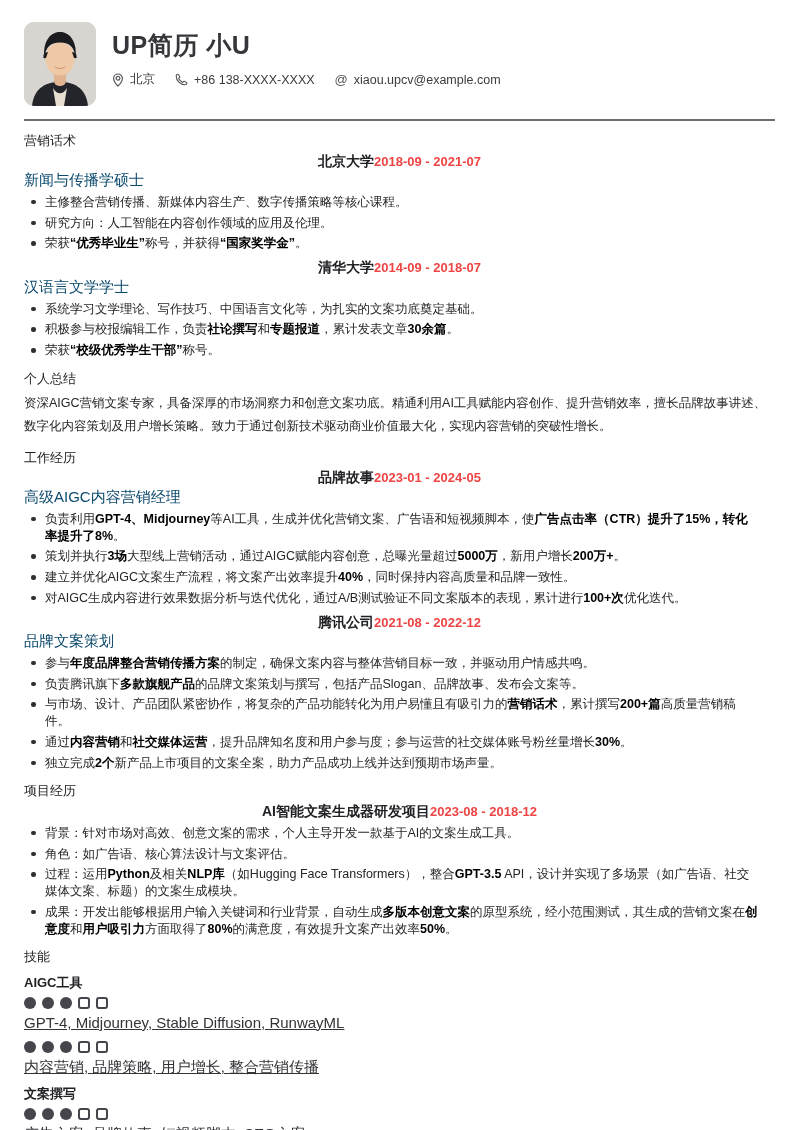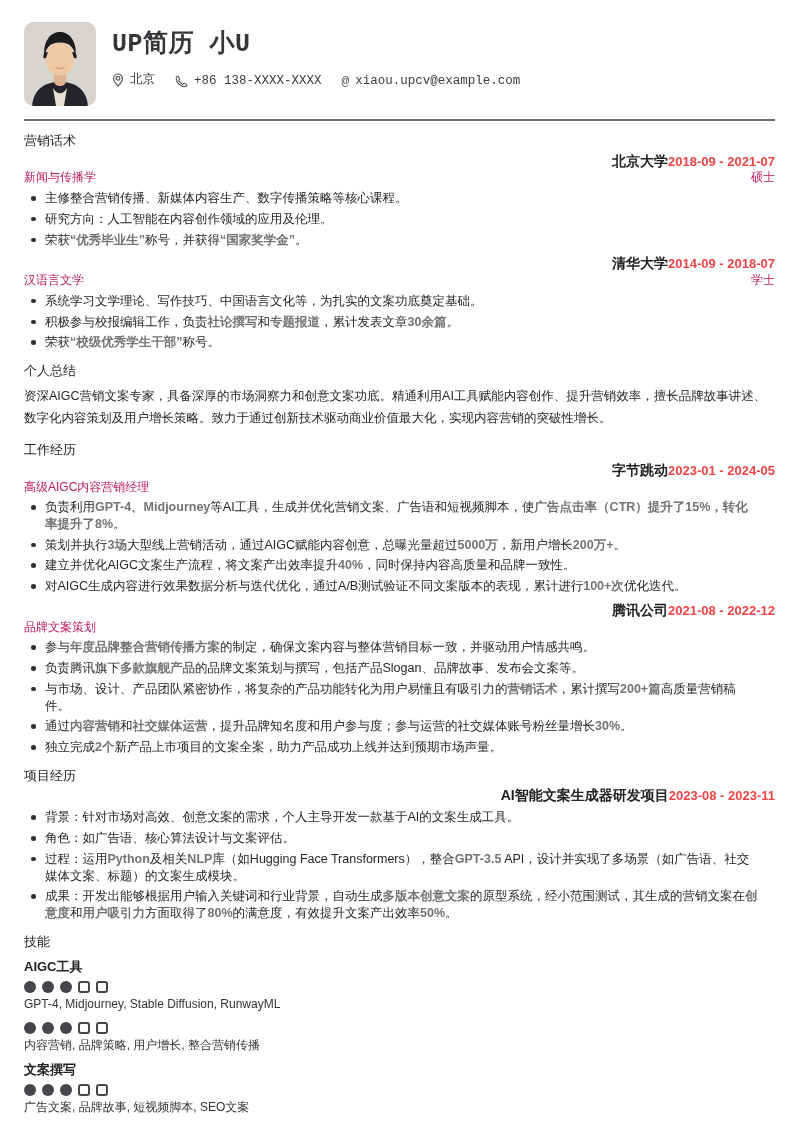--- a/index.html
+++ b/index.html
@@ -8,50 +8,50 @@
     background:#ffffff; color:#26262a;
     font-family:"Liberation Sans","DejaVu Sans",sans-serif;
     box-sizing:border-box;
   }
   .inner { padding:22px 24px 0 24px; }
 
   
   header { display:flex; align-items:flex-start; gap:16px; }
   .photo { width:72px; height:84px; border-radius:10px; overflow:hidden; flex:0 0 auto; background:#d8d4cf; }
   .photo svg { display:block; }
-  .head-right { padding-top:8px;font-family:Liberation Mono, monospace; }
+  .head-right { padding-top:8px; }
   h1.name { margin:0; font-size:25px; font-weight:700; color:#36363a; letter-spacing:0.5px; line-height:1.2; }
-  .contacts { display:flex; align-items:flex-end; gap:20px; margin-top:11px; font-size:12.5px; color:#3b3b40; }
+  .contacts { display:flex; align-items:center; gap:20px; margin-top:11px; font-size:12.5px; color:#3b3b40; }
   .contact { display:inline-flex; align-items:center; gap:6px; }
   .cicon { display:inline-flex; align-items:center; color:#55555a; font-size:13px; line-height:1; }
   .cicon svg { display:block; }
 
   .divider { height:2px; background:#6e6e6e; margin-top:13px; }
 
   
   .section-title { margin:11px 0 0 0; font-size:13px; font-weight:400; color:#1f1f23; line-height:1.35; }
   .entry { margin-top:2px; }
   .entry + .entry { margin-top:6px; }
-  .erow1 { display:flex; justify-content:flex-end; align-items:baseline; line-height:1.3; }
+  .erow1 { display:flex; justify-content:center; align-items:baseline; line-height:1.3; }
   .ename { font-size:14px; font-weight:700; color:#222226; }
   .edate { font-size:13px; font-weight:700; color:#ef4444; white-space:nowrap; }
-  .erow2 { display:flex; justify-content:space-between; align-items:baseline; font-size:12px; color:#be185d; line-height:1.3; }
+  .erow2 { display:flex; align-items:baseline; font-size:15px; color:#0c4a6e; line-height:1.3; }
   ul.bullets { margin:4px 16px 2px 0; padding:0; list-style:none; }
   ul.bullets li { position:relative; padding-left:21px; margin:4px 0; font-size:12.5px; line-height:1.34; color:#26262a; }
   ul.bullets li::before { content:""; position:absolute; left:7px; top:6px; width:4.5px; height:4.5px; border-radius:50%; background:#2e2e33; }
-  ul.bullets b { font-weight:700; color:#737373; }
+  ul.bullets b { font-weight:700; color:#000000; }
   .para { margin:5px 0 2px 0; font-size:12.5px; line-height:1.82; color:#26262a; }
 
   
   .skill { margin-top:9px; }
   .skill-name { font-size:13px; font-weight:700; color:#222226; line-height:1.3; }
   .dots { display:flex; gap:6px; margin:5px 0 4px 0; }
   .dot-filled { width:12px; height:12px; border-radius:50%; background:#45454b; }
   .dot-empty { width:8px; height:8px; border:2px solid #45454b; border-radius:3px; background:transparent; }
-  .skill-kw { font-size:12px; color:#333338; line-height:1.3; }
+  .skill-kw { font-size:15px; color:#333338; line-height:1.3;text-decoration:underline; }
 </style>
 </head>
 <body>
 
 <div class="page">
   <div class="inner">
     <header>
       <div class="photo">
         <svg width="72" height="84" viewBox="0 0 72 84" xmlns="http://www.w3.org/2000/svg">
           <rect width="72" height="84" fill="#d8d4cf"></rect>
@@ -130,21 +130,21 @@
           </div>
         </section>
         <section class="section">
           <h2 class="section-title">个人总结</h2>
           <p class="para">资深AIGC营销文案专家，具备深厚的市场洞察力和创意文案功底。精通利用AI工具赋能内容创作、提升营销效率，擅长品牌故事讲述、数字化内容策划及用户增长策略。致力于通过创新技术驱动商业价值最大化，实现内容营销的突破性增长。</p>
         </section>
         <section class="section">
           <h2 class="section-title">工作经历</h2>
           <div class="entry">
             <div class="erow1">
-              <span class="ename">字节跳动</span>
+              <span class="ename">品牌故事</span>
               <span class="edate">2023-01 - 2024-05</span>
             </div>
             <div class="erow2">
               <span>高级AIGC内容营销经理</span>
               <span></span>
             </div>
             <ul class="bullets">
               <li>负责利用<b>GPT-4、Midjourney</b>等AI工具，生成并优化营销文案、广告语和短视频脚本，使<b>广告点击率（CTR）提升了15%，转化率提升了8%</b>。</li>
               <li>策划并执行<b>3场</b>大型线上营销活动，通过AIGC赋能内容创意，总曝光量超过<b>5000万</b>，新用户增长<b>200万+</b>。</li>
               <li>建立并优化AIGC文案生产流程，将文案产出效率提升<b>40%</b>，同时保持内容高质量和品牌一致性。</li>
@@ -167,21 +167,21 @@
               <li>通过<b>内容营销</b>和<b>社交媒体运营</b>，提升品牌知名度和用户参与度；参与运营的社交媒体账号粉丝量增长<b>30%</b>。</li>
               <li>独立完成<b>2个</b>新产品上市项目的文案全案，助力产品成功上线并达到预期市场声量。</li>
             </ul>
           </div>
         </section>
         <section class="section">
           <h2 class="section-title">项目经历</h2>
           <div class="entry">
             <div class="erow1">
               <span class="ename">AI智能文案生成器研发项目</span>
-              <span class="edate">2023-08 - 2023-11</span>
+              <span class="edate">2023-08 - 2018-12</span>
             </div>
             <ul class="bullets">
               <li>背景：针对市场对高效、创意文案的需求，个人主导开发一款基于AI的文案生成工具。</li>
               <li>角色：如广告语、核心算法设计与文案评估。</li>
               <li>过程：运用<b>Python</b>及相关<b>NLP库</b>（如Hugging Face Transformers），整合<b>GPT-3.5</b> API，设计并实现了多场景（如广告语、社交媒体文案、标题）的文案生成模块。</li>
               <li>成果：开发出能够根据用户输入关键词和行业背景，自动生成<b>多版本创意文案</b>的原型系统，经小范围测试，其生成的营销文案在<b>创意度</b>和<b>用户吸引力</b>方面取得了<b>80%</b>的满意度，有效提升文案产出效率<b>50%</b>。</li>
             </ul>
           </div>
         </section>
         <section class="section">

